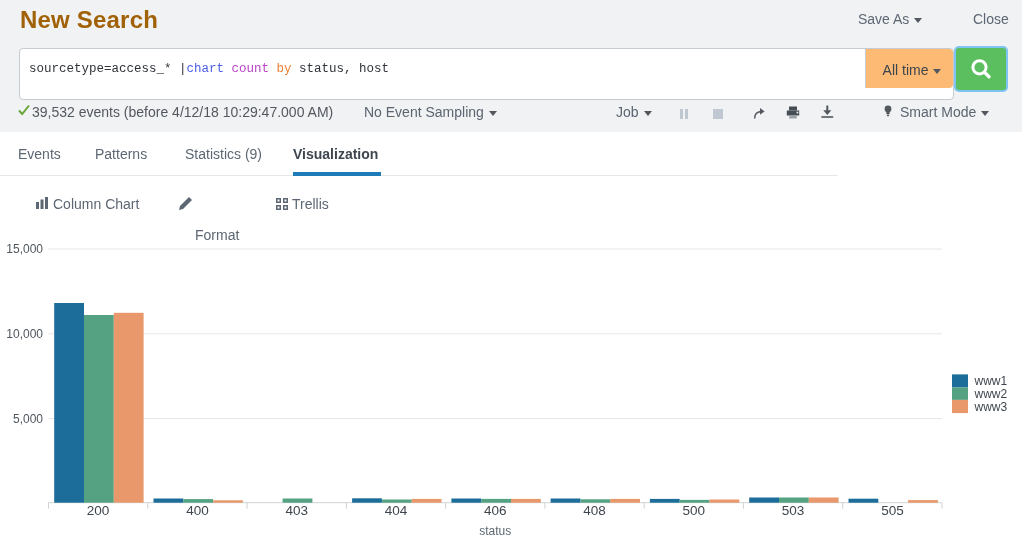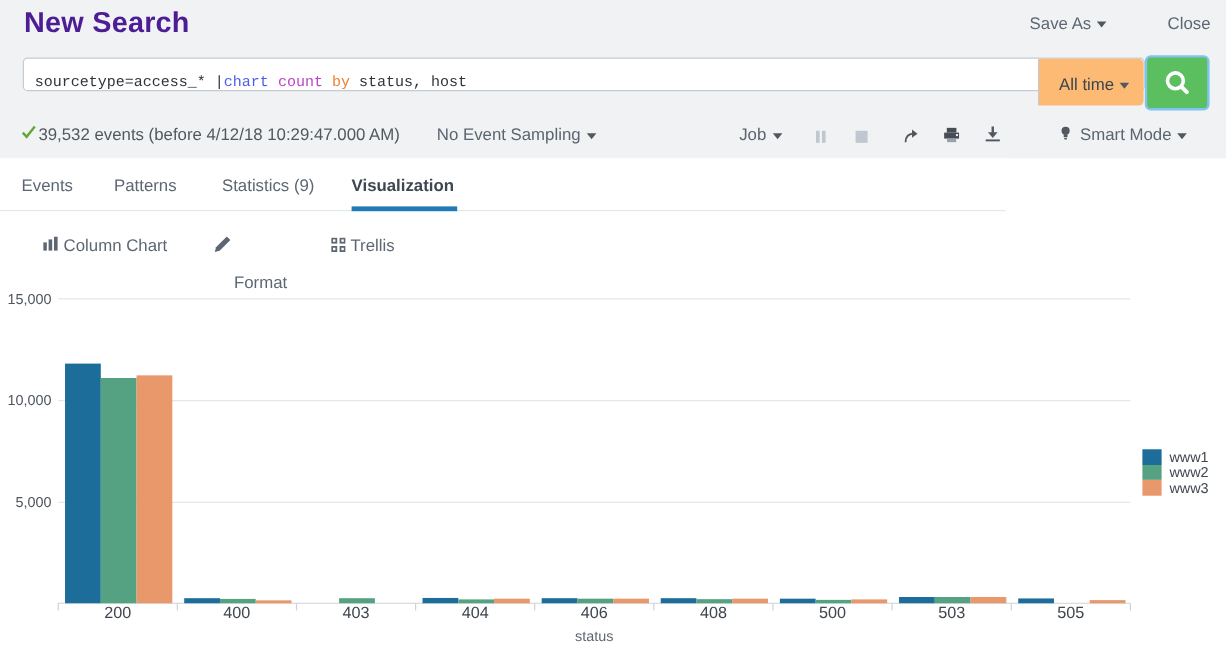--- a/index.html
+++ b/index.html
@@ -1,23 +1,23 @@
 <!DOCTYPE html>
 <html><head>
 <meta charset="utf-8">
 <style>
 * { margin:0; padding:0; box-sizing:border-box; }
 html,body { width:1022px; height:549px; background:#ffffff; font-family:"Liberation Sans", sans-serif; overflow:hidden; position:relative; }
 
 .hdr { position:absolute; left:0; top:0; width:1022px; height:132px; background:#f0f2f4; }
-.title { position:absolute; left:20px; top:6px; font-size:24px; font-weight:bold; color:#4c1d95; letter-spacing:0.2px;}
+.title { position:absolute; left:20px; top:6px; font-size:24px; font-weight:bold; color:#a16207; letter-spacing:0.2px;}
 .hlink { position:absolute; top:11px; font-size:14px; color:#5c6773; }
 .caret { display:inline-block; width:0; height:0; border-left:4.5px solid transparent; border-right:4.5px solid transparent; border-top:5.5px solid #53585f; margin-left:5px; position:relative; top:-1px;}
 
-.sbar { position:absolute; left:19px; top:48px; width:935px; height:28px; background:#ffffff; border:1px solid #c5cbd0; border-radius:4px; }
+.sbar { position:absolute; left:19px; top:48px; width:935px; height:52px; background:#ffffff; border:1px solid #c5cbd0; border-radius:4px; }
 .q { position:absolute; left:9px; top:13px; font-family:"Liberation Mono", monospace; font-size:12.5px; color:#303339; white-space:pre; }
 .c-cmd { color:#4a5eea; }
 .c-fn { color:#bc43c7; }
 .c-kw { color:#ec8133; }
 .trange { position:absolute; right:0; top:0; width:88px; height:39px; background:#fdba74; border-left:1px solid #c5cbd0; border-radius:0 4px 4px 0; font-size:14px; color:#3c444d; text-align:center; line-height:42px; padding-left:5px; }
 .gobtn { position:absolute; left:956px; top:48px; width:50px; height:42px; background:#5bbf60; border:none; border-radius:3px; box-shadow:0 0 0 2px #7fc3f0; }
 
 .srow { position:absolute; left:0; top:0; width:1022px; height:132px; font-size:14px; color:#5b6570; }
 .srow > span { position:absolute; }
 .evtext { left:32px; top:104px; color:#53585f; }

